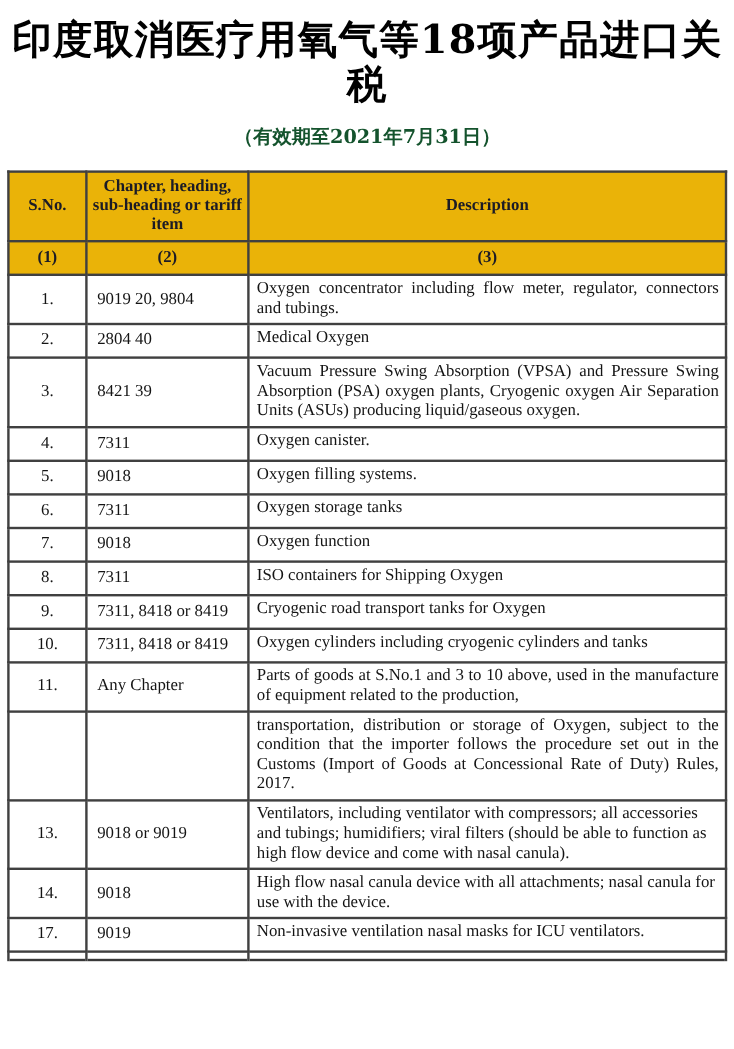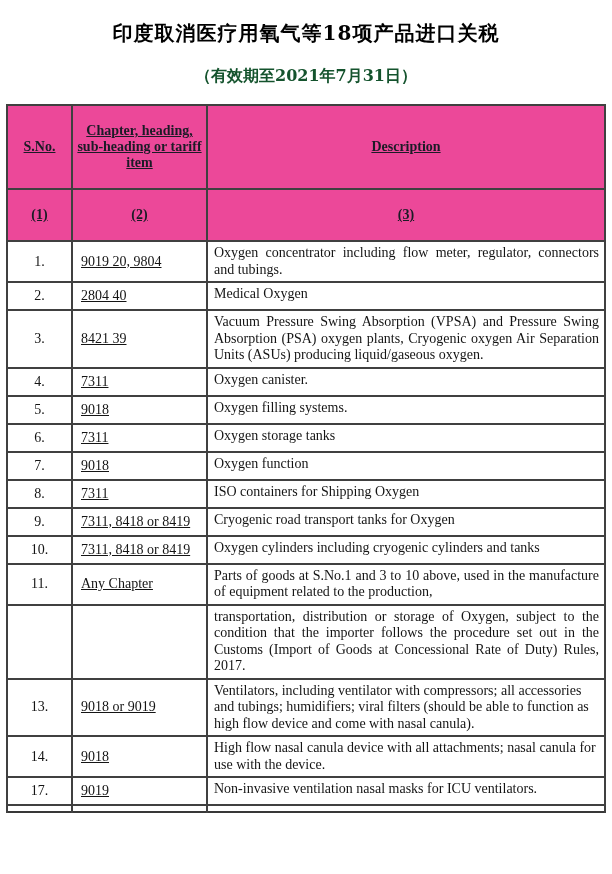--- a/index.html
+++ b/index.html
@@ -15,21 +15,21 @@
     color: #111111;
   }
   .page {
     width: 612px;
     height: 874px;
     background: #ffffff;
   }
   .title {
     margin: 14px 0 0 0;
     text-align: center;
-    font-size: 20px;
+    font-size: 33px;
     line-height: 38px;
     font-weight: bold;
     color: #000000;
     font-family: "DejaVu Serif", "Liberation Serif", serif;
     letter-spacing: 1px;
   }
   .subtitle {
     margin: 10px 0 0 0;
     text-align: center;
     font-size: 16px;
@@ -49,42 +49,40 @@
   col.c2 { width: 135px; }
   col.c3 { width: 398px; }
   .tariff-table th,
   .tariff-table td {
     border: 2px solid #404040;
     font-size: 14px;
     color: #141414;
     box-sizing: border-box;
   }
   .tariff-table thead th {
-    background: #ec4899;
+    background: #eab308;
     font-weight: bold;
     text-align: center;
     vertical-align: middle;
     line-height: 16px;
-    padding: 17px 4px;
+    padding: 4px 4px;
     color: #1b1b26;
-    text-decoration: underline;
   }
   tr.head-row { height: 56px; }
   tr.index-row { height: 28px; }
   tr.data-row { height: 28px; }
   td.sno {
     text-align: center;
     vertical-align: middle;
     padding: 2px 2px;
   }
   td.chapter {
     text-align: left;
     vertical-align: middle;
     padding: 2px 4px 2px 8px;
-    text-decoration: underline;
   }
   td.desc {
     text-align: left;
     vertical-align: top;
     padding: 3px 5px 3px 6px;
     line-height: 16.5px;
   }
   td.desc.justified {
     text-align: justify;
   }

